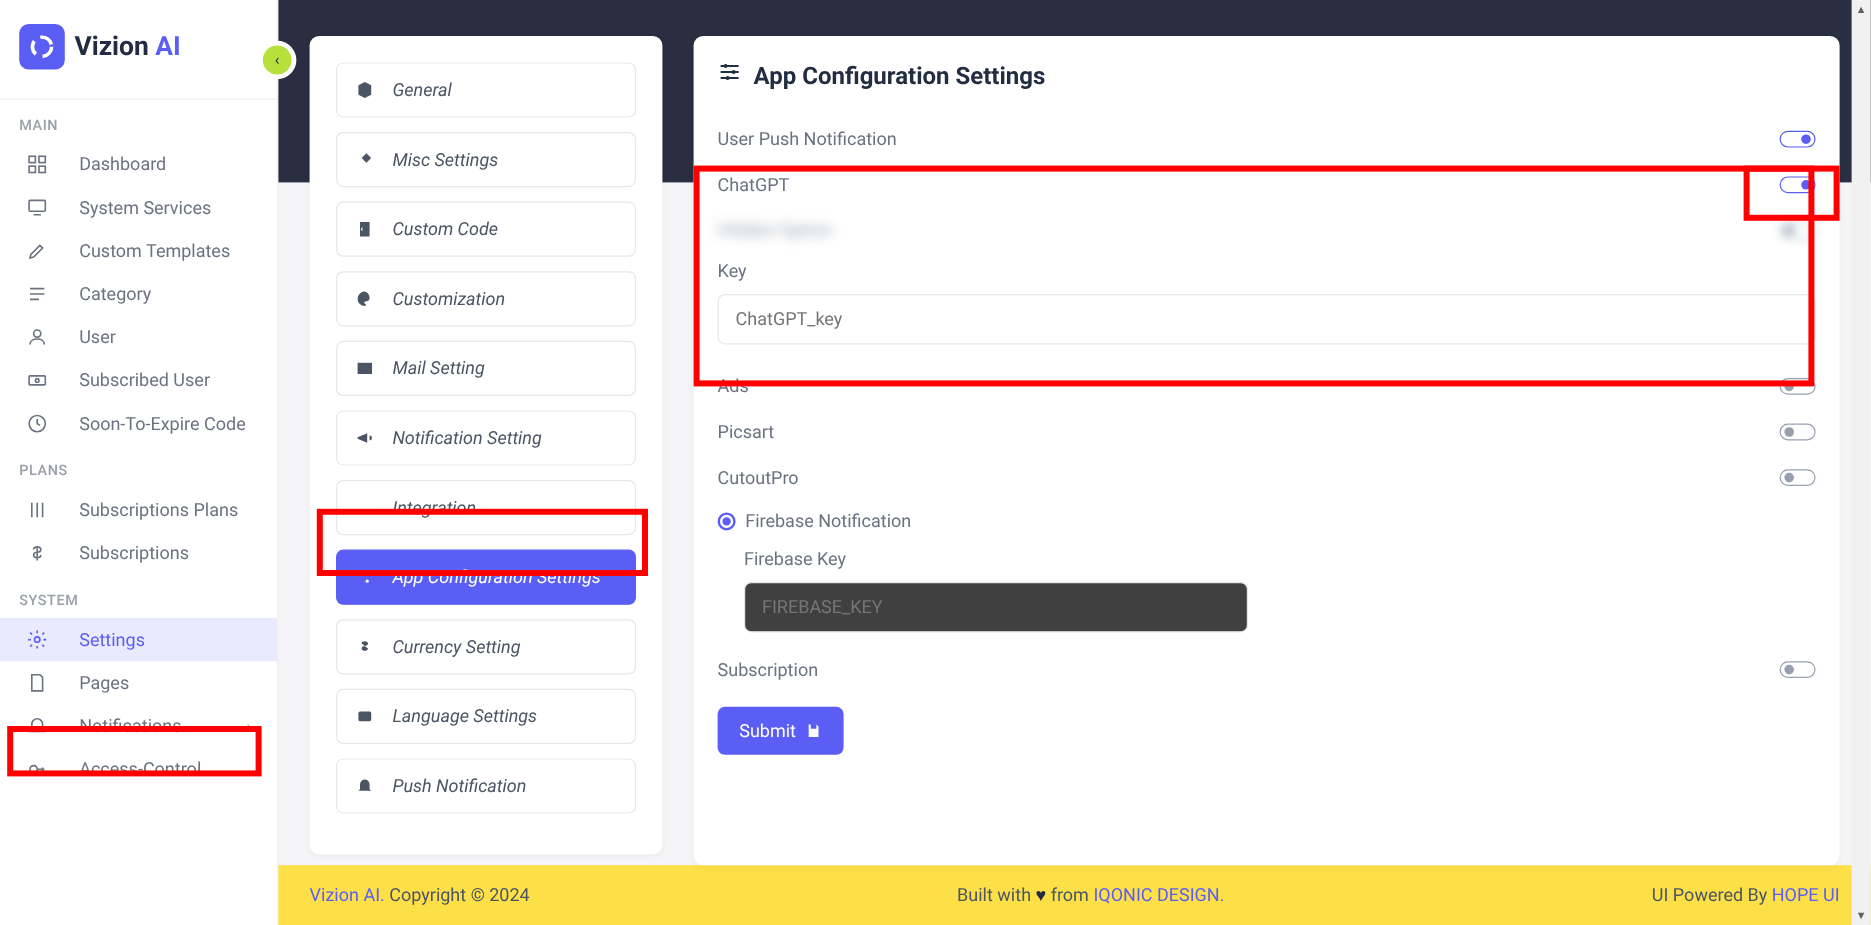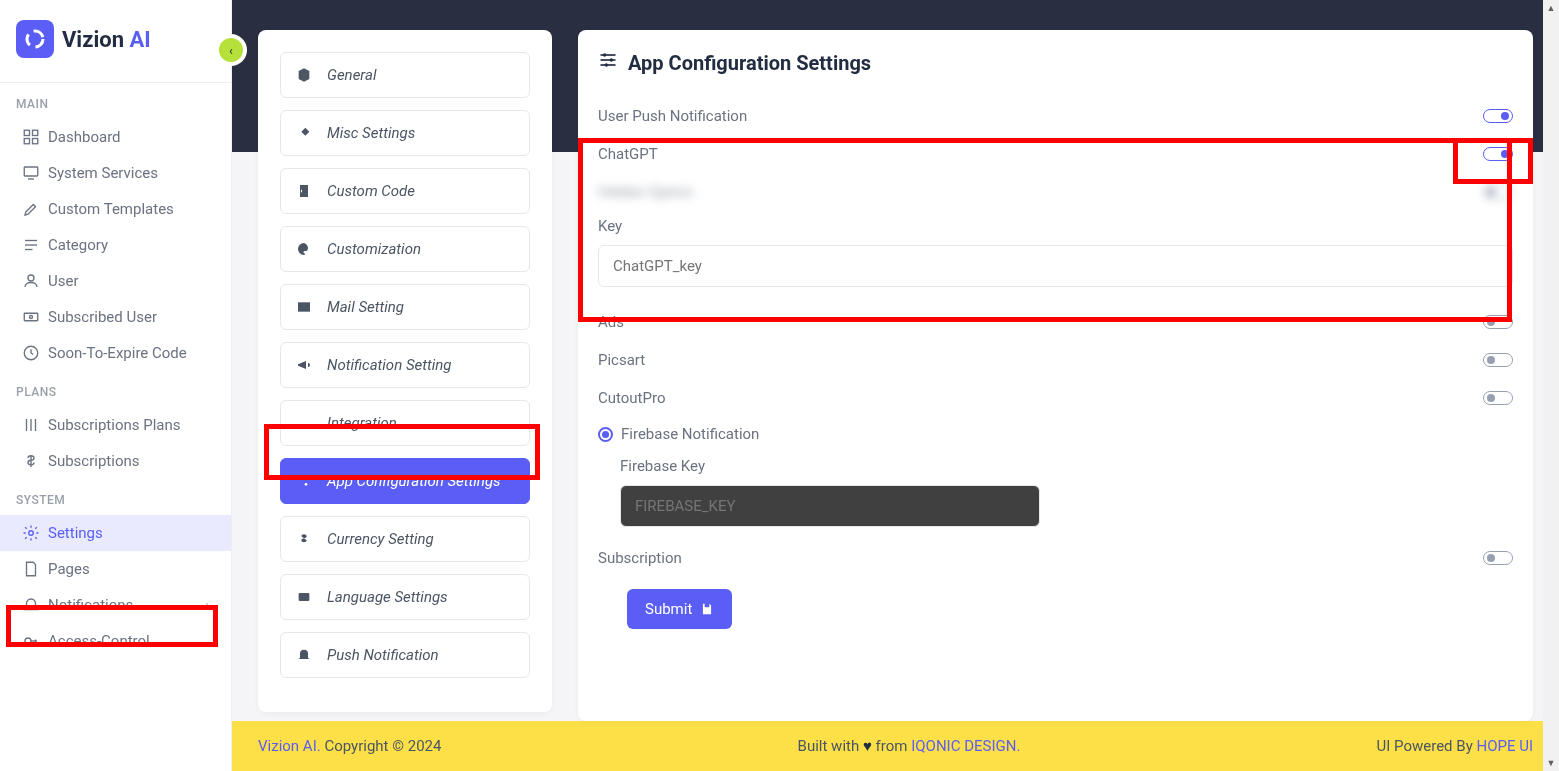--- a/index.html
+++ b/index.html
@@ -6,21 +6,21 @@
 body { background:#f5f5f7; color:#232d42; font-size:15px; }
 .app { display:flex; height:771px; width:1559px; position:relative; }
 .sidebar { width:232px; background:#fff; border-right:1px solid #eee; display:flex; flex-direction:column; }
 .logo-area { display:flex; align-items:center; padding:20px 16px 24px; border-bottom:1px solid #eee; position:relative; }
 .logo-icon { width:38px; height:38px; background:#5b5ef4; border-radius:8px; display:flex; align-items:center; justify-content:center; color:#fff; margin-right:8px; }
 .logo-icon svg { width:24px; height:24px; }
 .logo-text { font-size:22px; font-weight:700; color:#232d42; }
 .logo-text .ai { color:#5b5ef4; }
 .collapse-btn { position:absolute; right:-12px; top:38px; width:24px; height:24px; background:#b6e03a; border-radius:50%; display:flex; align-items:center; justify-content:center; font-size:13px; color:#2a2a2a; cursor:pointer; z-index:10; box-shadow:0 0 0 4px #fff; }
 .nav-section-label { font-size:12px; color:#9aa0aa; letter-spacing:.5px; padding:14px 16px 8px; font-weight:500; }
-.nav-item { display:flex; align-items:center; padding:9px 22px; color:#6b7280; cursor:pointer; font-size:15px; gap:8px; }
+.nav-item { display:flex; align-items:center; padding:9px 22px; color:#6b7280; cursor:pointer; font-size:15px; gap:26px; }
 .nav-item.active { background:#e9eafd; color:#5b5ef4; }
 .nav-item .chev { margin-left:auto; font-size:12px; color:#9aa0aa; }
 .nav-icon { width:18px; height:18px; display:inline-flex; align-items:center; justify-content:center; flex-shrink:0; }
 .nav-icon svg { width:18px; height:18px; stroke:currentColor; fill:none; stroke-width:1.8; }
 .highlight-red { border:5px solid #ff0000; }
 .highlight-settings { position:absolute; left:6px; top:605px; width:212px; height:42px; pointer-events:none; z-index:5; }
 
 .main { flex:1; display:flex; flex-direction:column; }
 .top-dark { height:152px; background:#2a2e41; }
 .content-wrap { display:flex; gap:26px; padding:0 26px; margin-top:-122px; flex:1; }
@@ -46,21 +46,21 @@
 .toggle.blur { filter:blur(4px); }
 .key-section { margin-top:6px; margin-bottom:16px; }
 .key-label { color:#6b7280; font-size:15px; margin-bottom:10px; }
 .key-input { width:100%; border:1px solid #e5e7eb; border-radius:6px; padding:11px 14px; font-size:15px; color:#9ca3af; background:#fff; }
 .radio-row { display:flex; align-items:center; gap:8px; color:#6b7280; padding:8px 0; }
 .radio { width:15px; height:15px; border:2px solid #5b5ef4; border-radius:50%; display:inline-flex; align-items:center; justify-content:center; }
 .radio .dot { width:7px; height:7px; background:#5b5ef4; border-radius:50%; }
 .fb-sub { padding:6px 0 12px 22px; }
 .fb-label { color:#6b7280; font-size:15px; margin-bottom:10px; }
 .fb-input { width:420px; border:1px solid #e5e7eb; border-radius:6px; padding:11px 14px; font-size:15px; color:#9ca3af; background:#404040; }
-.submit-btn { background:#5b5ef4; color:#fff; border:none; padding:11px 18px; border-radius:6px; font-size:15px; display:inline-flex; align-items:center; gap:8px; cursor:pointer; margin-top:12px;margin-left:29px; }
+.submit-btn { background:#5b5ef4; color:#fff; border:none; padding:11px 18px; border-radius:6px; font-size:15px; display:inline-flex; align-items:center; gap:8px; cursor:pointer; margin-top:12px; }
 .submit-btn svg { width:14px; height:14px; fill:#fff; }
 
 .highlight-chatgpt-box { position:absolute; left:0; top:108px; width:934px; height:184px; border:5px solid #ff0000; pointer-events:none; z-index:5; }
 .highlight-chatgpt-toggle { position:absolute; right:0; top:108px; width:80px; height:46px; border:5px solid #ff0000; pointer-events:none; z-index:6; }
 
 .footer { padding:16px 26px; color:#4b5563; font-size:15px; display:flex; justify-content:space-between; background:#fde047; }
 .footer a { color:#5b5ef4; text-decoration:none; }
 .footer .heart { color:#232d42; }
 
 .scrollbar { position:absolute; right:0; top:0; width:16px; height:100%; background:#f1f1f1; }

